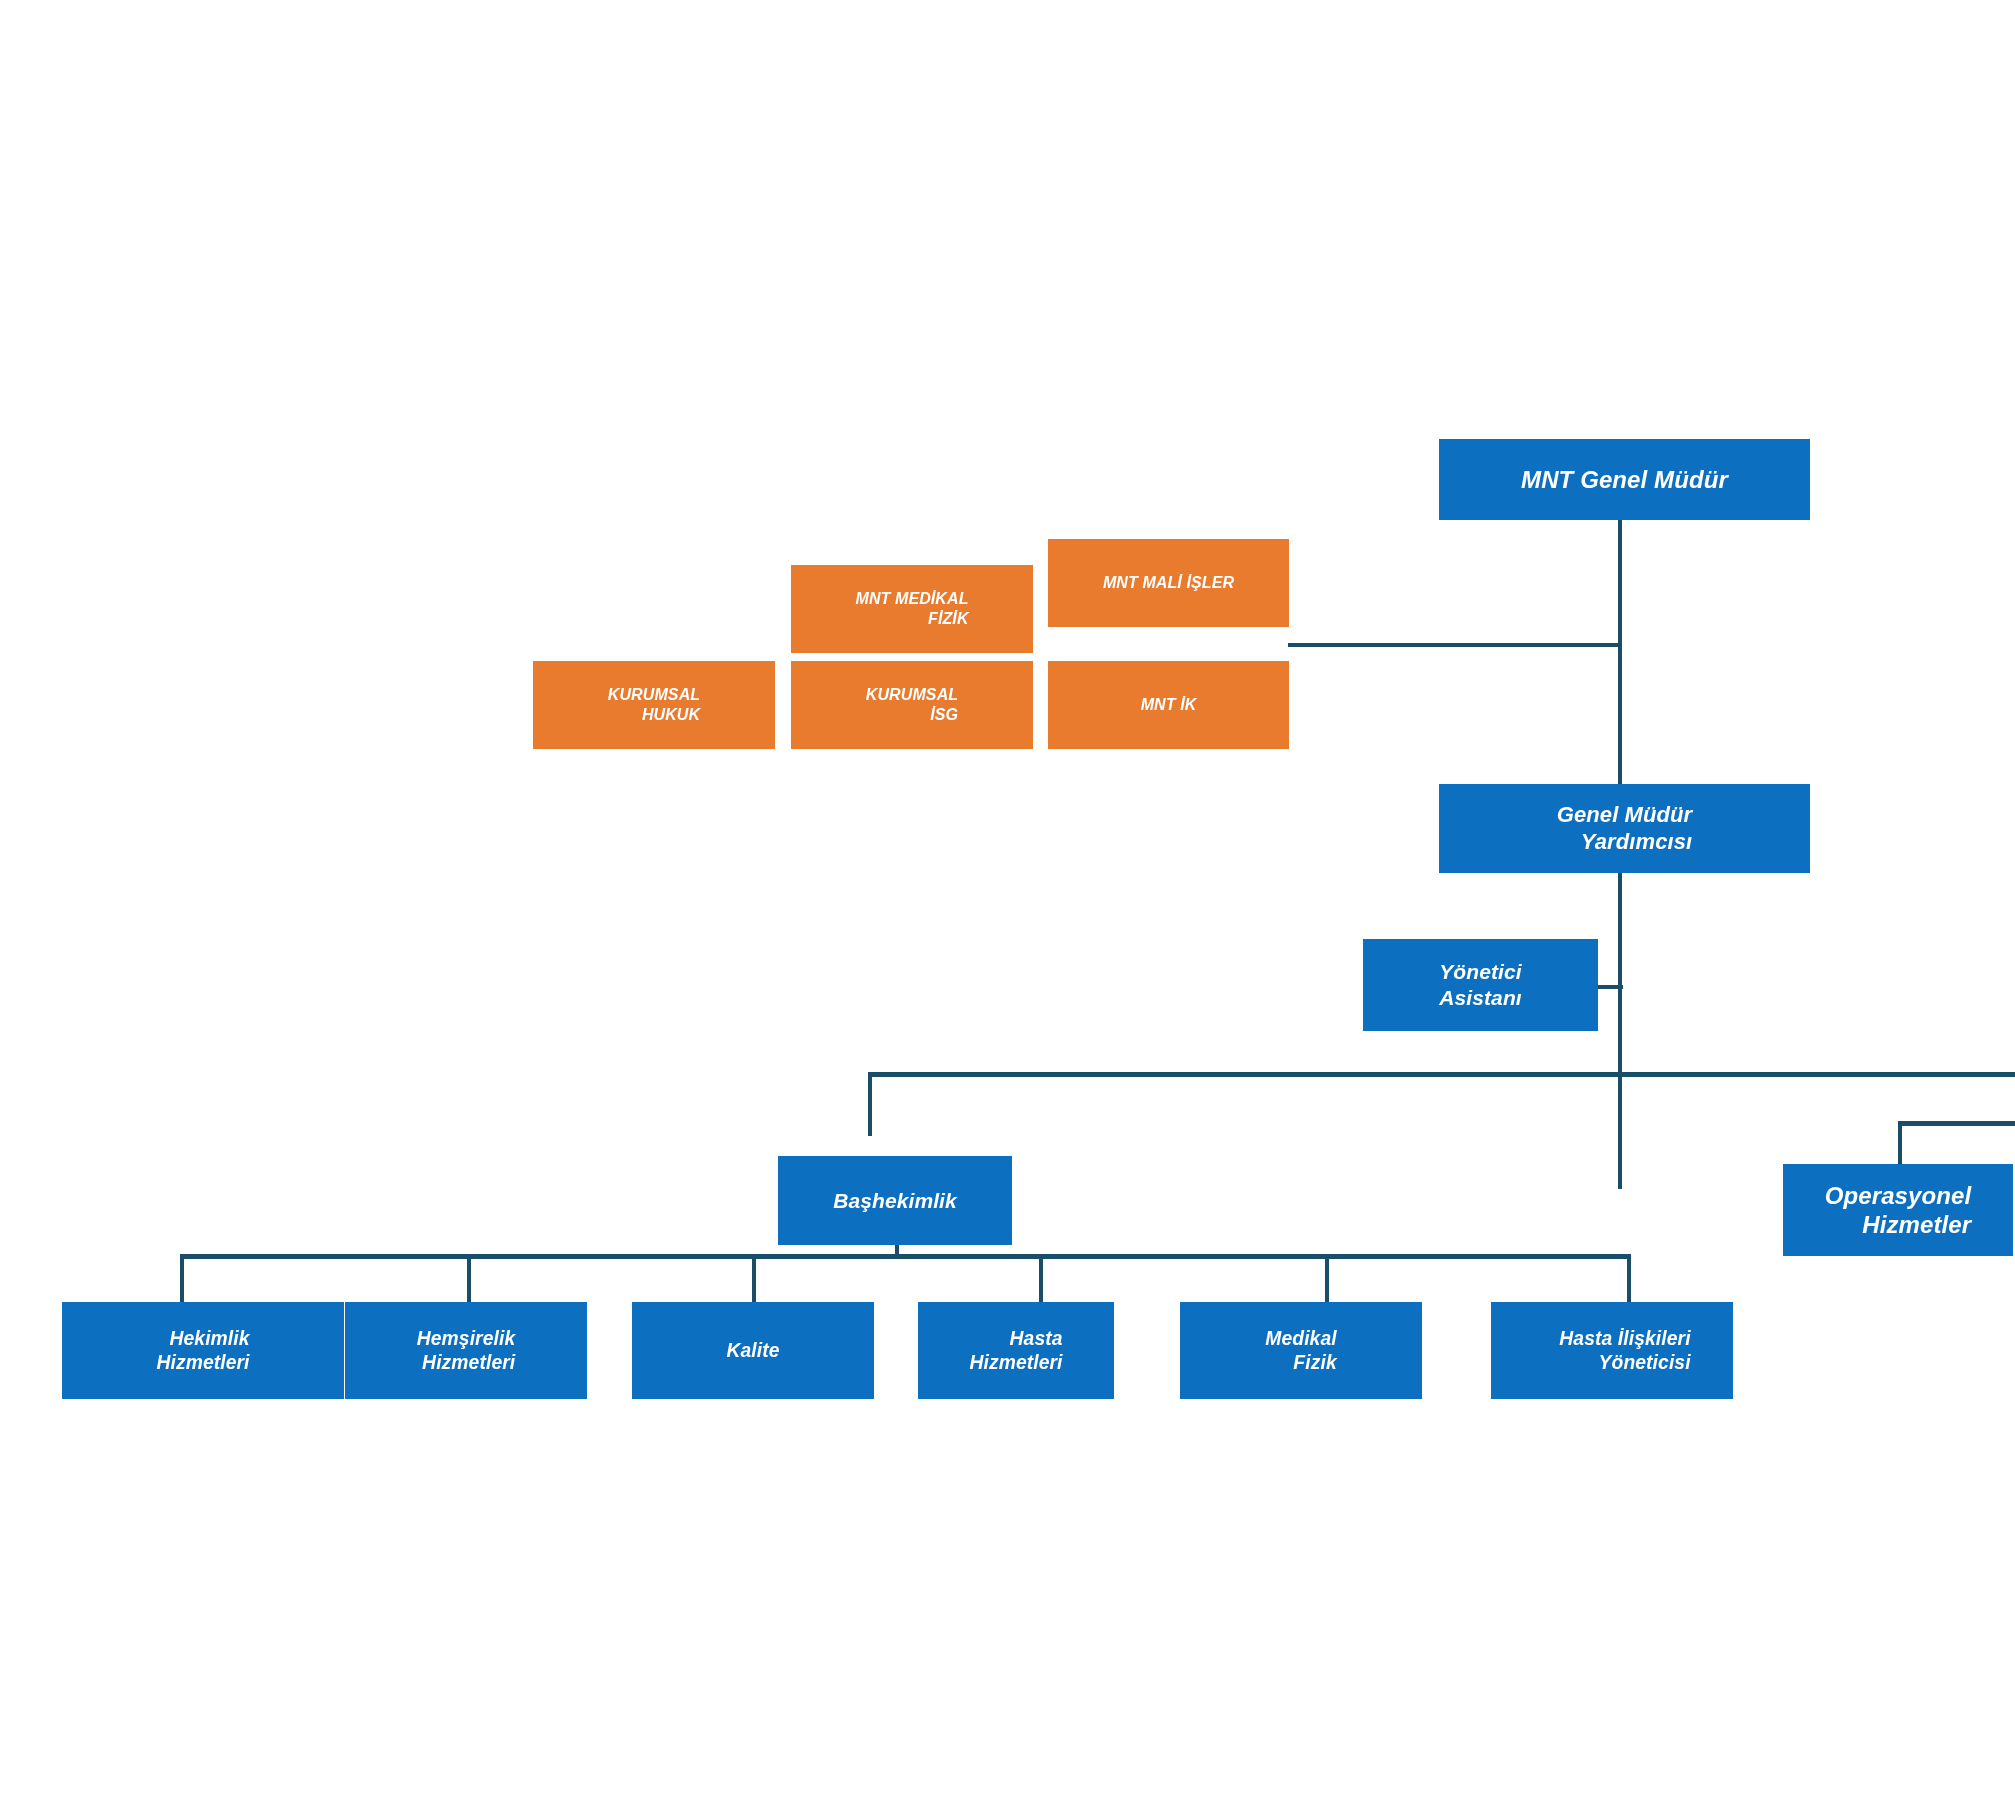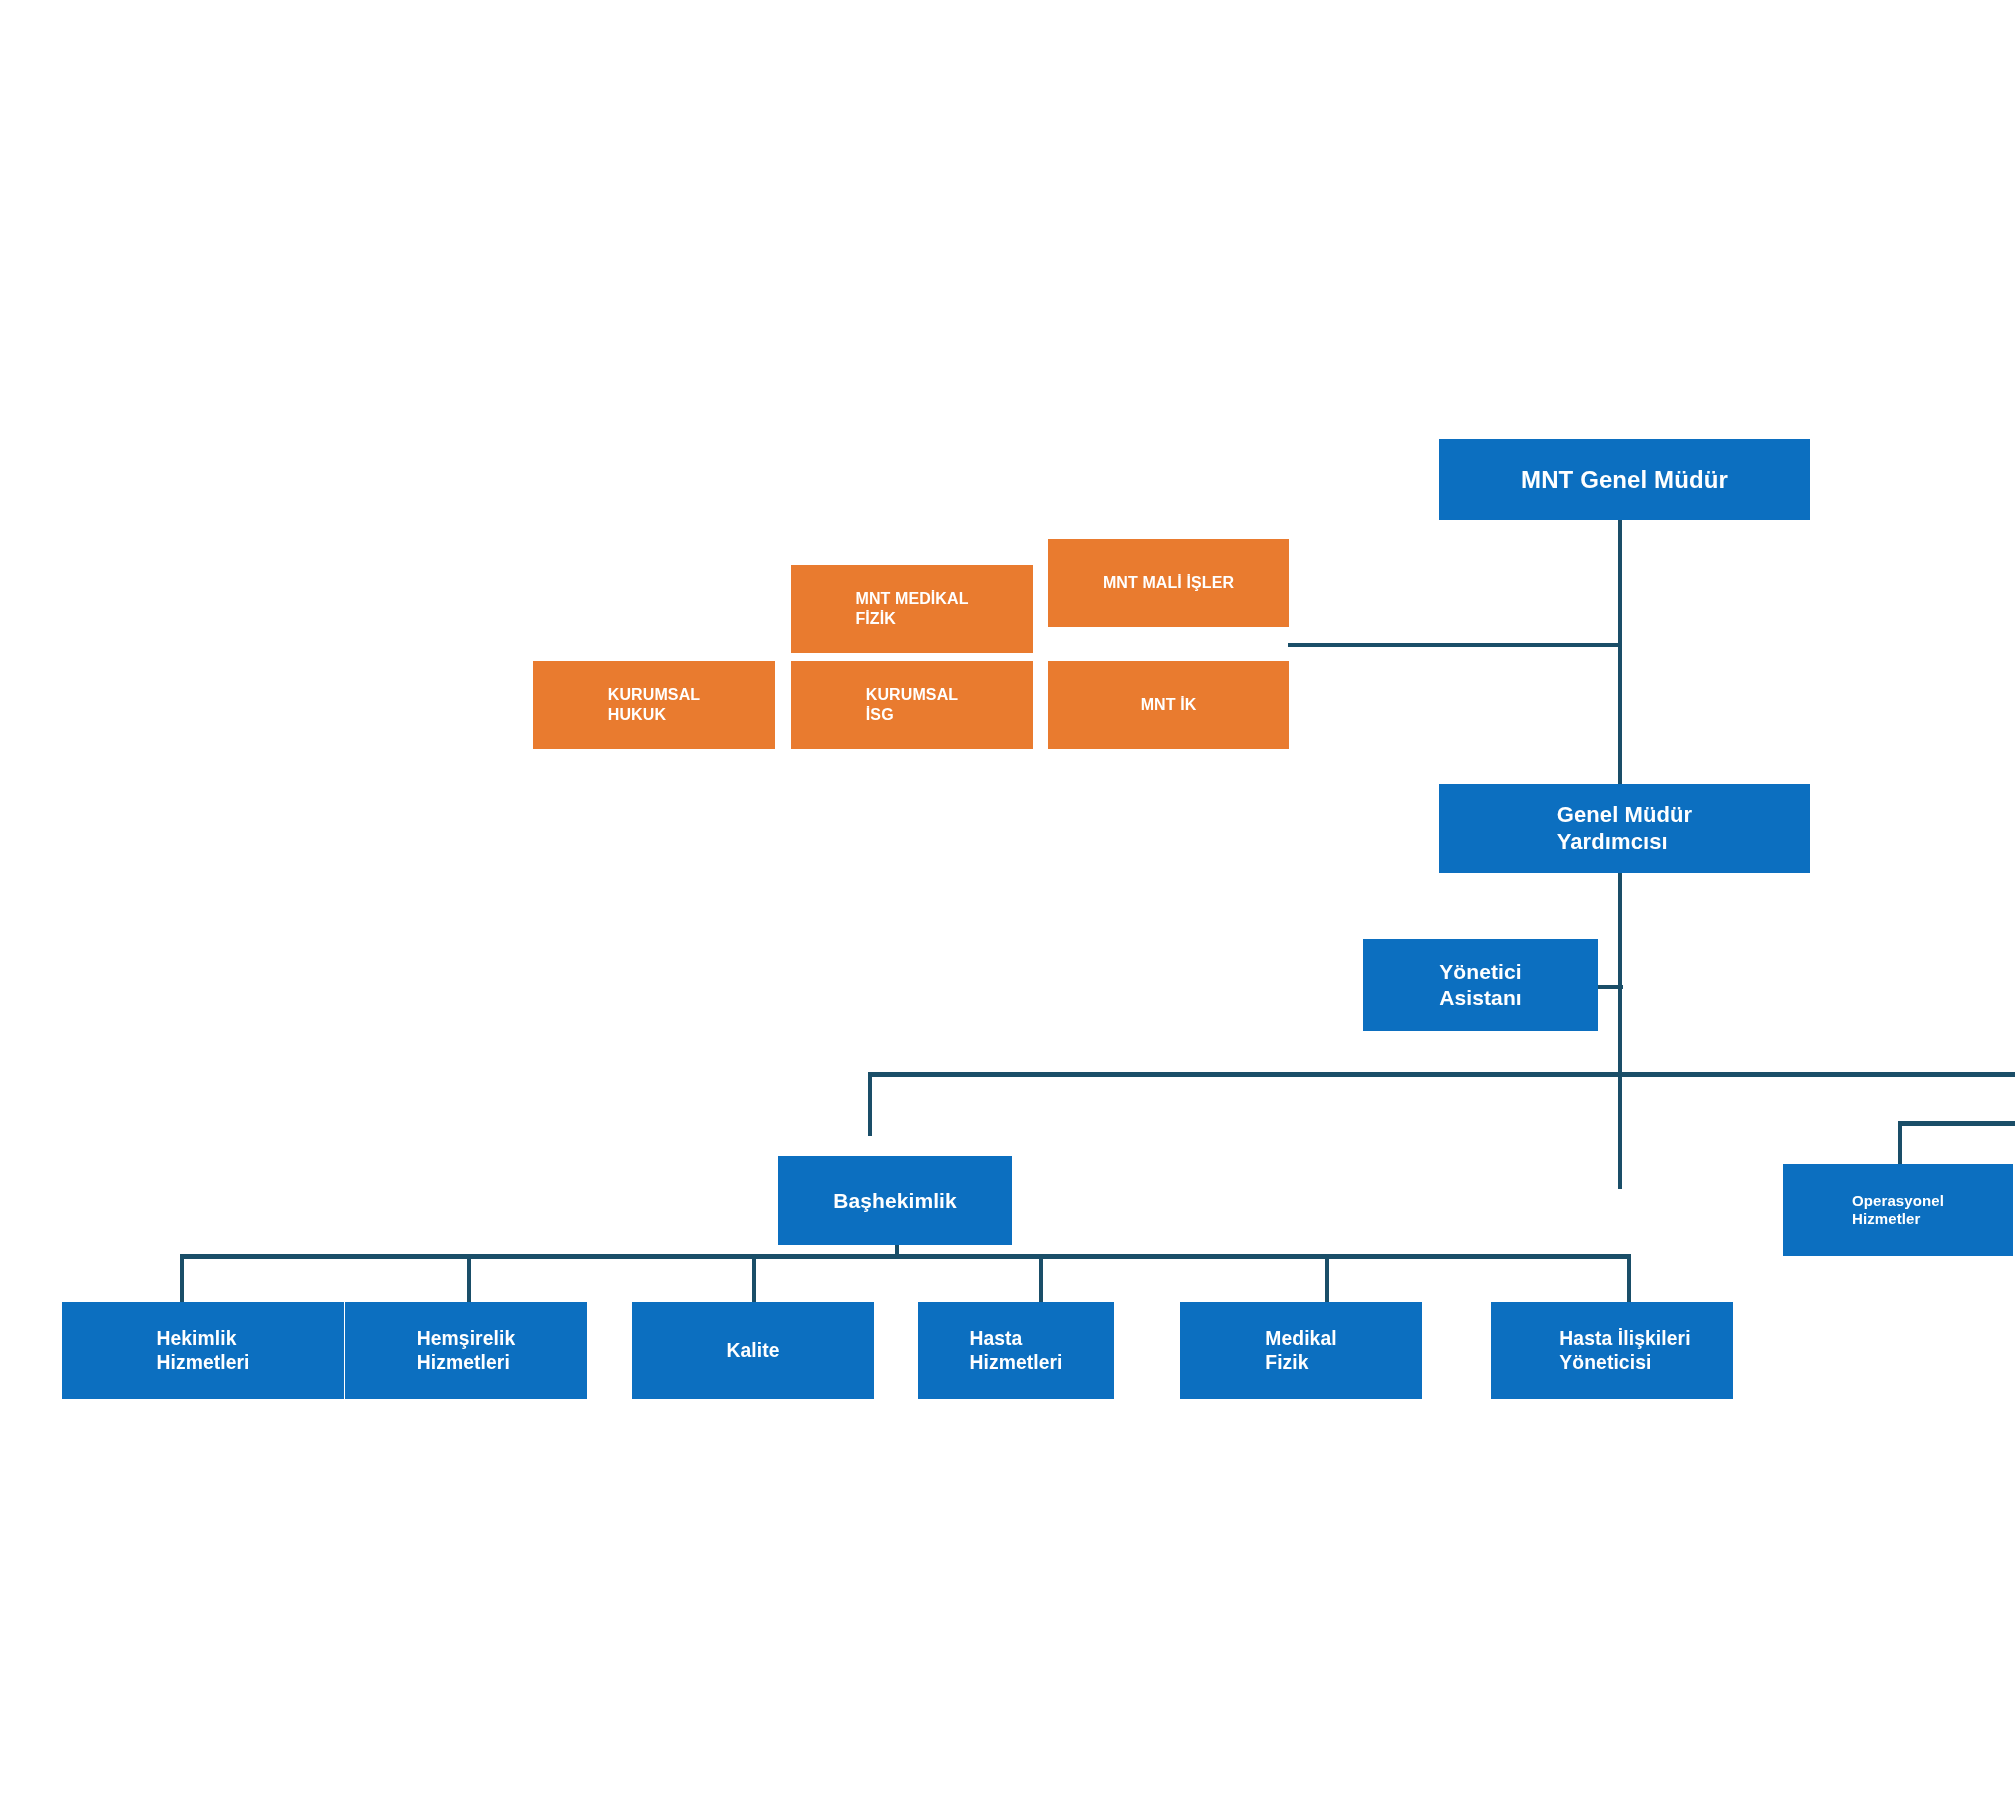--- a/index.html
+++ b/index.html
@@ -17,27 +17,28 @@
     height: 1814px;
     background: #ffffff;
     overflow: hidden;
   }
   .node {
     position: absolute;
     box-sizing: border-box;
     display: flex;
     align-items: center;
     justify-content: center;
-    text-align: left;
+    text-align: right;
     color: #ffffff;
     font-weight: bold;
     line-height: 1.22;
     padding: 1.6px 4px;
     white-space: pre-line;
     letter-spacing: 0.1px;
+    font-style: italic;
   }
   .node.blue  { background: #0c6fc0; }
   .node.orange{ background: #e97b2f; }
 
   .connector {
     position: absolute;
     background: #1a4e68;
   }
   .v-line { width: 4px; }
   .h-line { height: 4px; }
@@ -100,17 +101,17 @@
 
   <div class="connector v-line" style="left:1325px; top:1254px; width:4px; height:50px;"></div>
   <div class="node blue" style="left:1180px; top:1302px; width:242px; height:97px; font-size:19.3px;">Medikal
 Fizik</div>
 
   <div class="connector v-line" style="left:1627px; top:1254px; width:4px; height:50px;"></div>
   <div class="node blue" style="left:1491px; top:1302px; width:242px; height:97px; font-size:19.3px;padding-left:30px;">Hasta İlişkileri
 Yöneticisi</div>
 
   <div class="connector v-line" style="left:1898px; top:1121px; width:4px; height:45px;"></div>
-  <div class="node blue" style="left:1783px; top:1164px; width:230px; height:92px; font-size:15px;">Operasyonel
+  <div class="node blue" style="left:1783px; top:1164px; width:230px; height:92px; font-size:24px;">Operasyonel
 Hizmetler</div>
 
 </div>
 
 
 </body></html>

